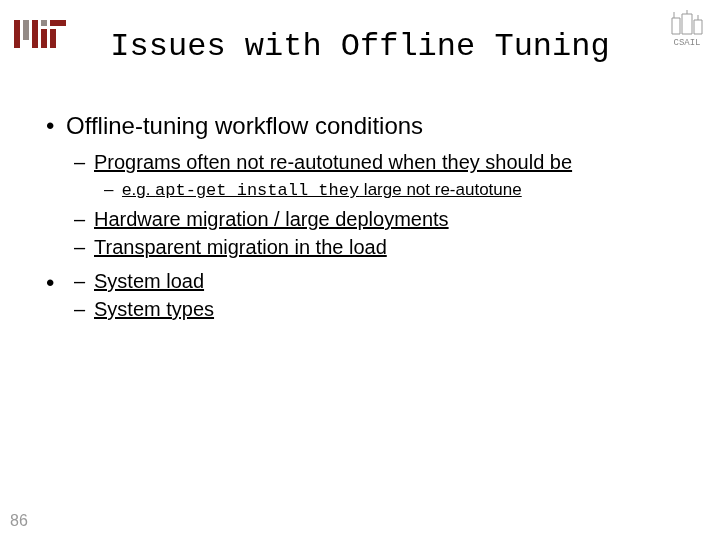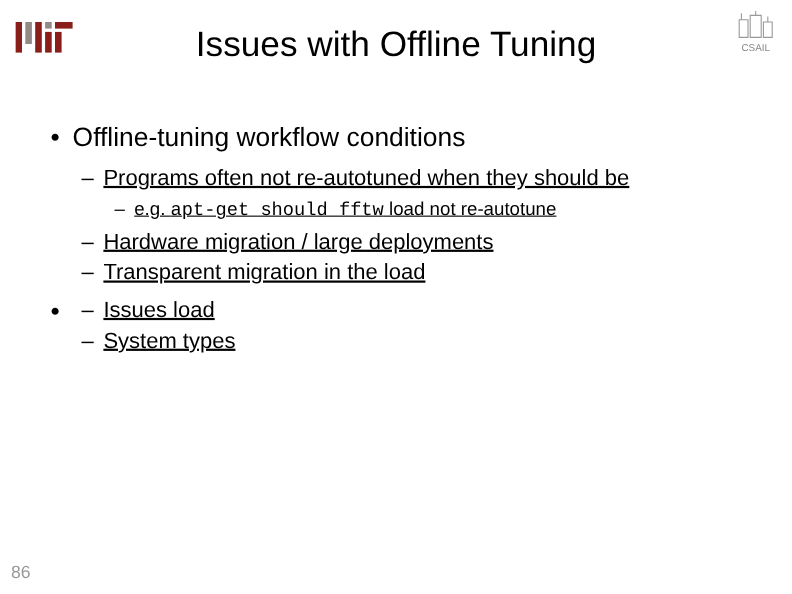--- a/index.html
+++ b/index.html
@@ -7,24 +7,25 @@
     width: 720px;
     height: 540px;
     background: #fff;
     font-family: Arial, Helvetica, sans-serif;
     color: #000;
     position: relative;
     overflow: hidden;
   }
   .header {
     display: flex;
-    align-items: flex-start;
+    align-items: center;
     padding: 10px 20px 0 20px;
     position: relative;
     height: 70px;
+    font-family: Liberation Mono, monospace;
   }
   .mit-logo {
     position: absolute;
     left: 14px;
     top: 20px;
   }
   .csail-logo {
     position: absolute;
     right: 14px;
     top: 8px;
@@ -129,36 +130,36 @@
 
 <div class="content">
   <ul class="l1">
     <li>
       <span>Offline-tuning workflow conditions</span>
       <ul class="l2">
         <li>
           <span>Programs often not re-autotuned when they should be</span>
           <ul class="l3">
             <li>
-              <span>e.g. </span><span class="mono">apt-get should fftw</span><span> load not re-autotune</span>
+              <span>e.g. </span><span class="mono">apt-get install they</span><span> large not re-autotune</span>
             </li>
           </ul>
         </li>
         <li>
           <span>Hardware migration / large deployments</span>
         </li>
         <li>
           <span>Transparent migration in the load</span>
         </li>
       </ul>
     </li>
     <li>
       <ul class="l2">
         <li>
-          <span>Issues load</span>
+          <span>System load</span>
         </li>
         <li>
           <span>System types</span>
         </li>
       </ul>
     </li>
   </ul>
 </div>
 
 <div class="page-num">86</div>

